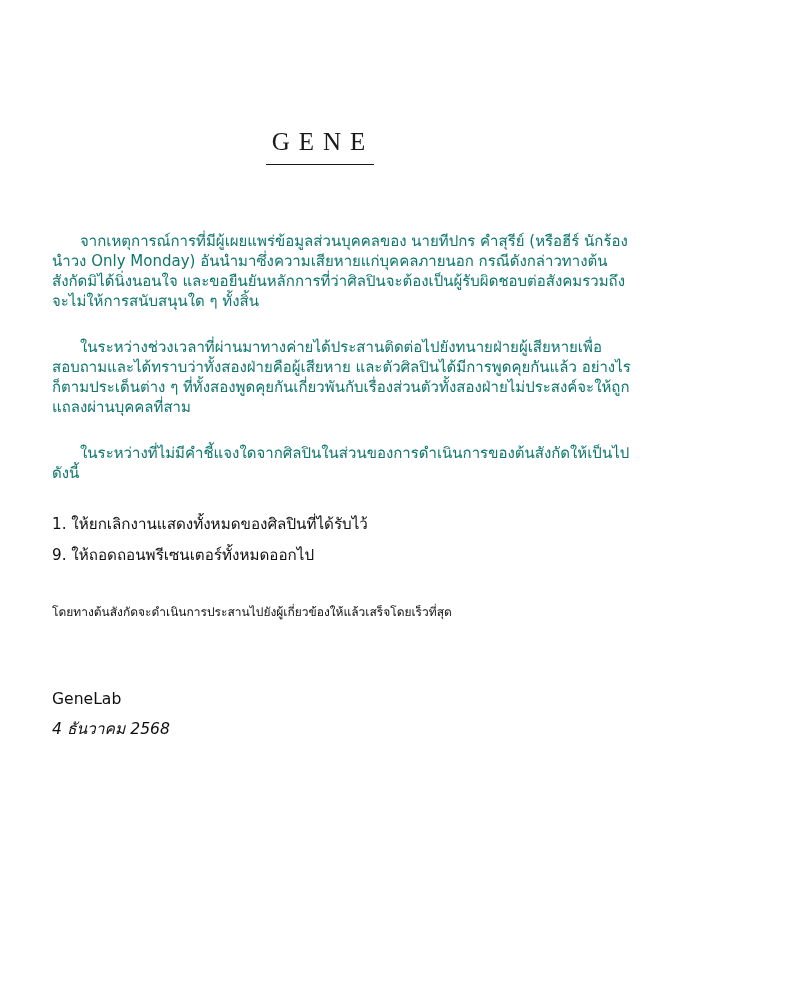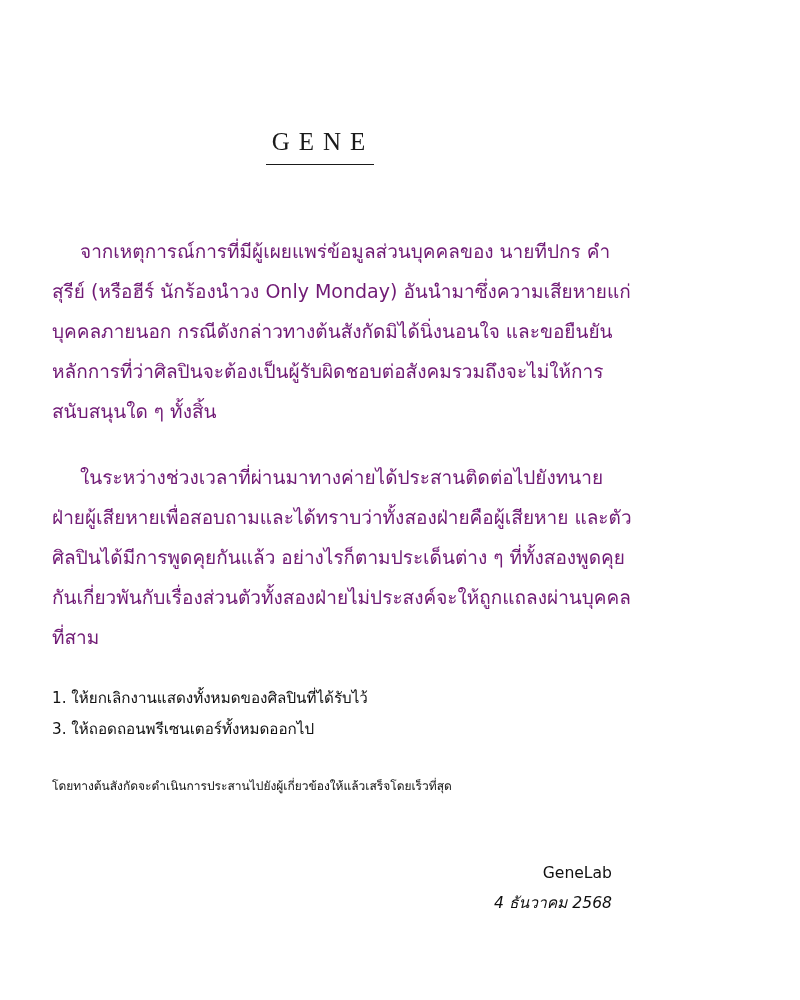--- a/index.html
+++ b/index.html
@@ -54,24 +54,24 @@
   
   .content {
     margin: 0 auto;
     width: 690px;
     padding-left: 52px;
     padding-right: 58px;
     box-sizing: border-box;
     margin-top: 66px;
   }
   p.para {
-    font-size: 19px;
-    line-height: 40px;
+    font-size: 15px;
+    line-height: 20px;
     margin: 0 0 26px 0;
-    color: #701a75;
+    color: #0f766e;
     text-indent: 0;
     word-break: break-word;
   }
   p.para.indent {
     text-indent: 28px;
   }
   .list {
     margin: 0;
     padding: 0;
     list-style: none;
@@ -88,21 +88,20 @@
   .closing {
     font-size: 12px;
     line-height: 31px;
     color: #0f0f0f;
     margin: 0;
   }
 
   
   .signature {
     margin-top: 56px;
-    text-align: right;
     padding-right: 20px;
   }
   .sig-name {
     font-size: 15.6px;
     line-height: 30px;
     color: #0f0f0f;
   }
   .sig-date {
     font-size: 15.6px;
     line-height: 30px;
@@ -116,25 +115,26 @@
 <div class="page">
 
   <div class="logo-block">
     <div class="logo-gene">GENE</div>
   </div>
 
   <div class="content">
 
     <p class="para indent">จากเหตุการณ์การที่มีผู้เผยแพร่ข้อมูลส่วนบุคคลของ นายทีปกร คำสุรีย์ (หรือฮีร์ นักร้องนำวง Only Monday) อันนำมาซึ่งความเสียหายแก่บุคคลภายนอก กรณีดังกล่าวทางต้นสังกัดมิได้นิ่งนอนใจ และขอยืนยันหลักการที่ว่าศิลปินจะต้องเป็นผู้รับผิดชอบต่อสังคมรวมถึงจะไม่ให้การสนับสนุนใด ๆ ทั้งสิ้น</p>
     <p class="para indent">ในระหว่างช่วงเวลาที่ผ่านมาทางค่ายได้ประสานติดต่อไปยังทนายฝ่ายผู้เสียหายเพื่อสอบถามและได้ทราบว่าทั้งสองฝ่ายคือผู้เสียหาย และตัวศิลปินได้มีการพูดคุยกันแล้ว อย่างไรก็ตามประเด็นต่าง ๆ ที่ทั้งสองพูดคุยกันเกี่ยวพันกับเรื่องส่วนตัวทั้งสองฝ่ายไม่ประสงค์จะให้ถูกแถลงผ่านบุคคลที่สาม</p>
+    <p class="para indent">ในระหว่างที่ไม่มีคำชี้แจงใดจากศิลปินในส่วนของการดำเนินการของต้นสังกัดให้เป็นไปดังนี้</p>
 
     <div class="list-block">
       <ul class="list">
         <li>1. ให้ยกเลิกงานแสดงทั้งหมดของศิลปินที่ได้รับไว้</li>
-        <li>3. ให้ถอดถอนพรีเซนเตอร์ทั้งหมดออกไป</li>
+        <li>9. ให้ถอดถอนพรีเซนเตอร์ทั้งหมดออกไป</li>
       </ul>
     </div>
 
     <p class="closing">โดยทางต้นสังกัดจะดำเนินการประสานไปยังผู้เกี่ยวข้องให้แล้วเสร็จโดยเร็วที่สุด</p>
 
     <div class="signature">
       <div class="sig-name">GeneLab</div>
       <div class="sig-date">4 ธันวาคม 2568</div>
     </div>
 

